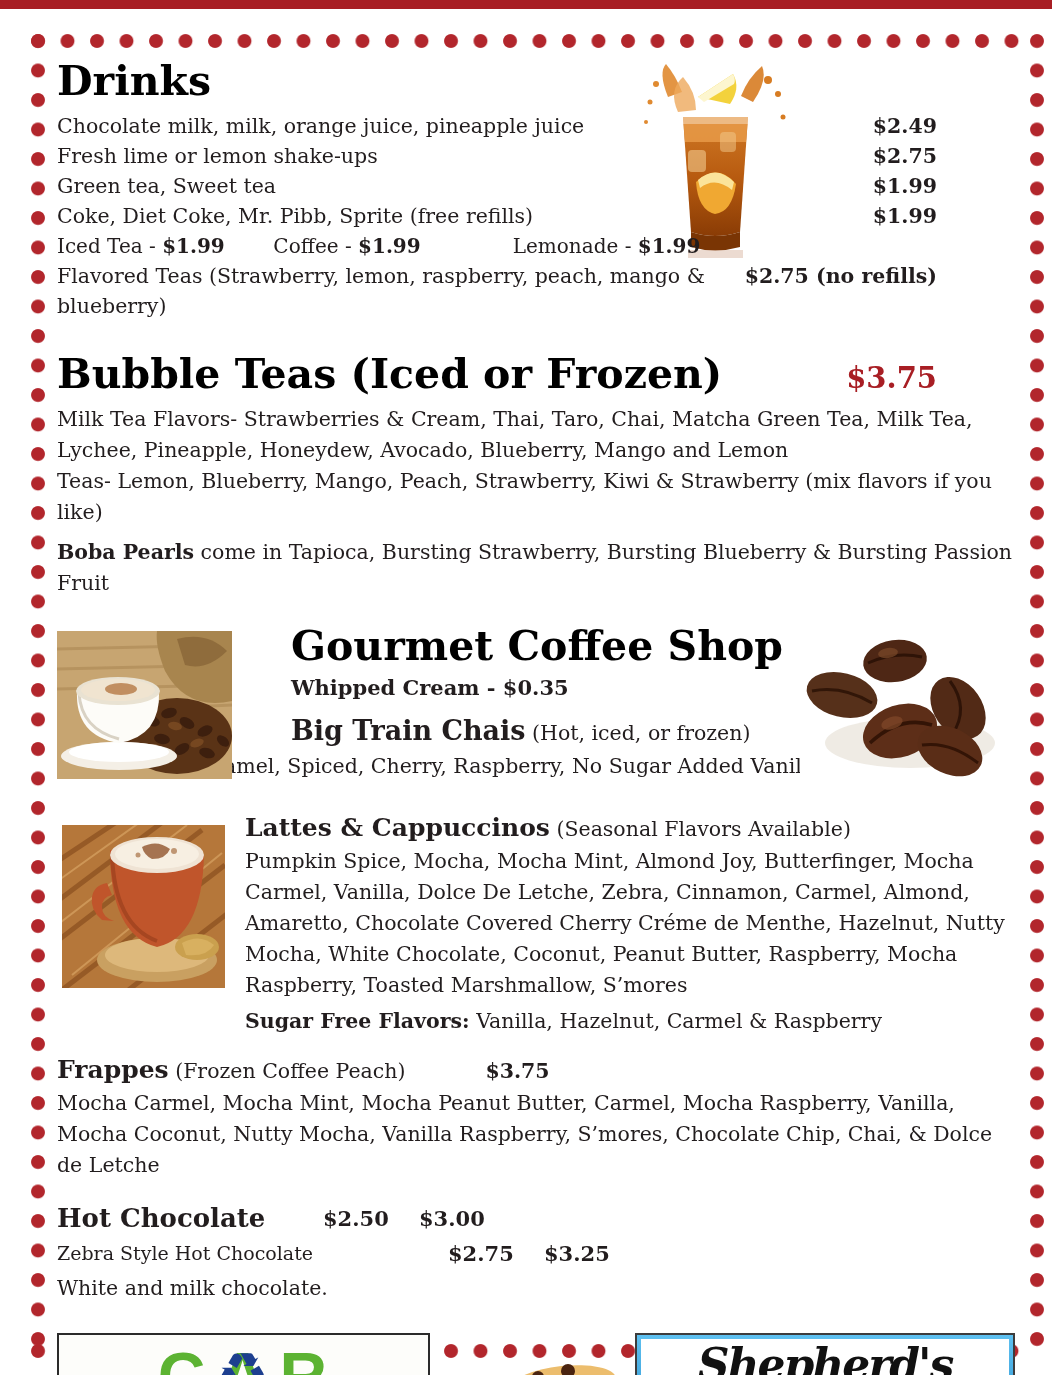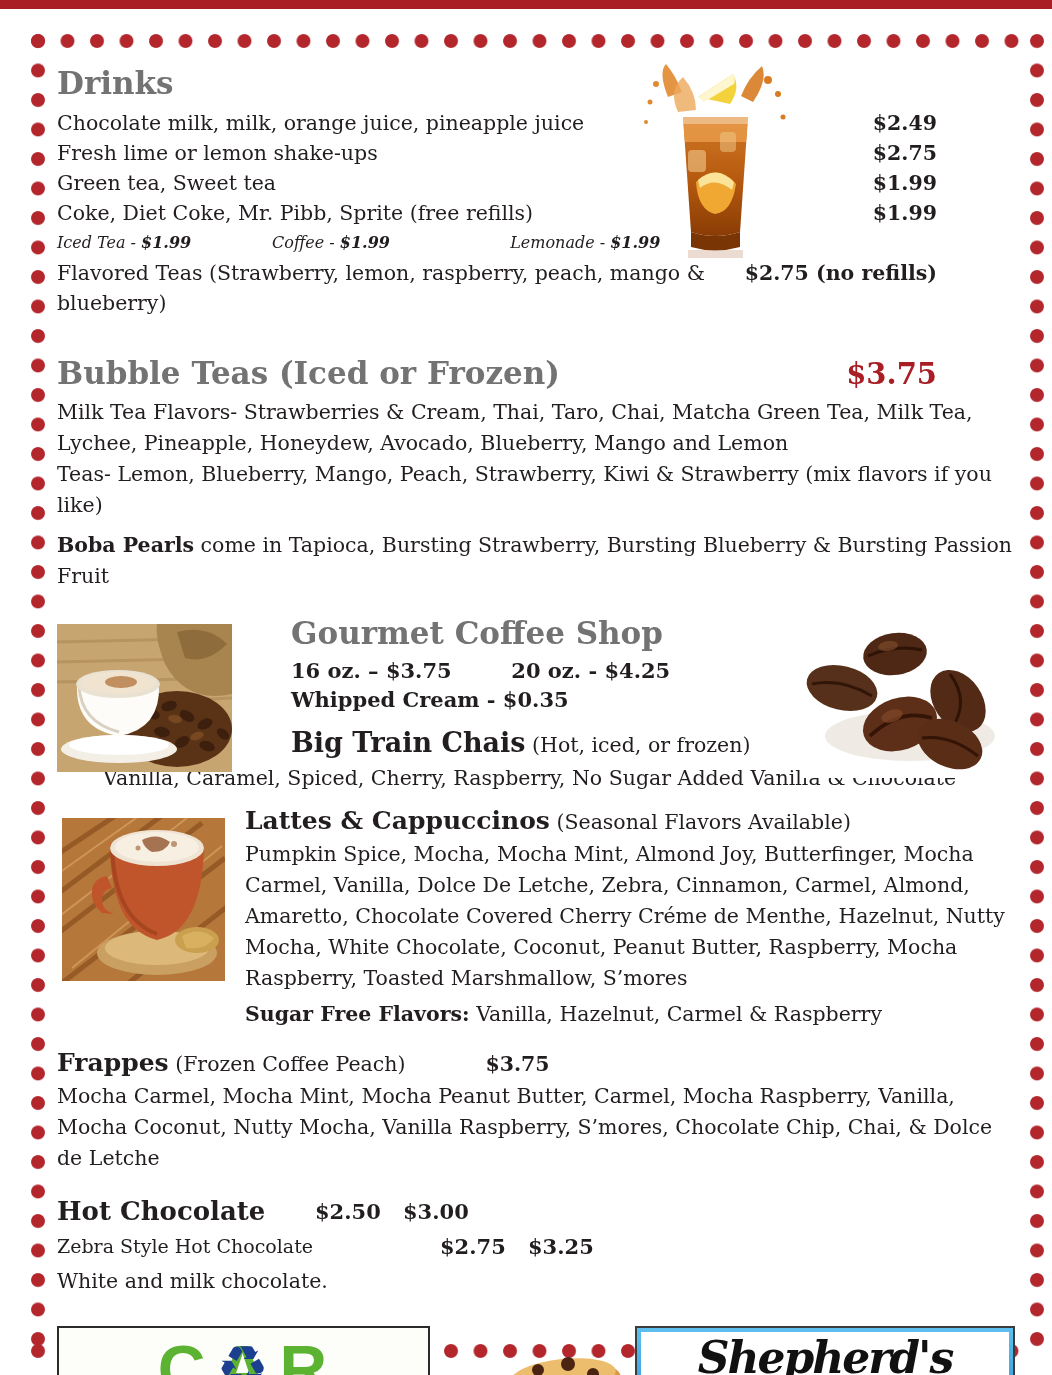--- a/index.html
+++ b/index.html
@@ -14,26 +14,26 @@
   .dots-v{width:14px;background-image:radial-gradient(circle at 7px 7px,#b2262c 6.4px,rgba(178,38,44,0) 7.4px);
           background-size:14px 29.5px;background-repeat:repeat-y;}
   .dots-top{left:31px;top:34px;width:992px;}
   .dots-bottom{left:31px;top:1344px;width:992px;}
   .dots-left{left:31px;top:34px;height:1324px;}
   .dots-right{left:1030px;top:34px;height:1324px;}
 
   
   .content{position:absolute;left:57px;top:50px;width:956px;}
   .red{color:#a81e24;}
-  h1{font-size:31px;font-weight:bold;color:#737373;margin:16px 0 6px 0;line-height:1.15;}
+  h1{font-size:41px;font-weight:bold;color:#000000;margin:8px 0 6px 0;line-height:1.15;}
   .row{display:flex;justify-content:space-between;width:880px;font-size:20.5px;line-height:30px;}
   .price{font-weight:bold;white-space:nowrap;}
   .body-txt{font-size:20.5px;line-height:31px;margin:0;}
 
-  .inline-row{font-size:16px;line-height:30px;font-style:italic;}
+  .inline-row{font-size:20px;line-height:30px;}
   .inline-row .cell1{display:inline-block;width:210px;}
   .inline-row .cell2{display:inline-block;width:233px;}
 
   .bubble-sec{margin-top:22px;}
   .bubble-head{display:flex;justify-content:space-between;width:880px;align-items:baseline;}
   .boba-line{margin-top:9px;}
   .blead{font-weight:bold;}
 
   .coffee-sec{margin-top:24px;position:relative;min-height:178px;padding-left:46px;}
   .coffee-img{position:absolute;left:0;top:8px;width:175px;height:148px;}
@@ -52,21 +52,21 @@
   .lattes-txt{margin-left:188px;width:775px;}
   .lattes-head{font-size:20.5px;line-height:34px;}
   .sub-head2{font-weight:bold;font-size:25px;}
   .sugar-line{margin-top:5px;}
 
   .frappes-sec{margin-top:16px;}
   .frappes-head{font-size:20.5px;line-height:34px;}
   .frappes-head .price{margin-left:80px;}
 
   .hot-sec{margin-top:20px;}
-  .hot-row{display:flex;font-size:21px;line-height:35px;align-items:center;}
+  .hot-row{display:flex;font-size:21px;line-height:35px;align-items:center;gap:8px;}
   .hot-name1{font-weight:bold;font-size:26px;width:258px;}
   .hot-name2{font-weight:normal;font-size:19px;width:383px;}
   .hot-p{font-weight:bold;width:88px;}
 
   
   .ads-sec{margin-top:26px;position:relative;height:228px;}
   .car-ad{position:absolute;left:0;top:2px;width:373px;height:218px;background:#fdfdfa;
           border:2px solid #2b2b2b;font-family:"Liberation Sans",sans-serif;box-sizing:border-box;}
   .car-logo{margin-top:10px;text-align:center;font-weight:bold;font-size:66px;line-height:62px;color:#5cb332;letter-spacing:2px;}
   .car-a{position:relative;display:inline-block;width:72px;color:#5cb332;}
@@ -211,24 +211,20 @@
         <ellipse cx="158" cy="85" rx="34" ry="24" fill="#522a16" transform="rotate(55 158 85)"></ellipse>
         <path d="M150 58 Q170 85 152 112" stroke="#2e1307" stroke-width="3" fill="none"></path>
         <ellipse cx="150" cy="128" rx="34" ry="23" fill="#5a2d17" transform="rotate(25 150 128)"></ellipse>
         <path d="M122 122 Q150 118 178 140" stroke="#331406" stroke-width="3" fill="none"></path>
         <ellipse cx="88" cy="30" rx="10" ry="5" fill="#7c4a2a" opacity="0.7" transform="rotate(-8 88 30)"></ellipse>
         <ellipse cx="92" cy="100" rx="11" ry="6" fill="#81492a" opacity="0.7" transform="rotate(-18 92 100)"></ellipse>
       </g>
     </svg>
     <div class="coffee-txt">
       <h1>Gourmet Coffee Shop</h1>
-      <div class="sizes">
-        <span class="sz1">16 oz. – $3.75</span>
-        <span>20 oz. - $4.25</span>
-      </div>
       <div class="whip">Whipped Cream - $0.35</div>
       <div class="bigtrain">
         <span class="sub-head">Big Train Chais</span><span> (Hot, iced, or frozen)</span>
       </div>
     </div>
     <p class="body-txt coffee-flavors">Vanilla, Caramel, Spiced, Cherry, Raspberry, No Sugar Added Vanilla &amp; Chocolate</p>
   </section>
 
   <section class="lattes-sec">
     <svg class="latte-img" viewBox="0 0 163 163">

